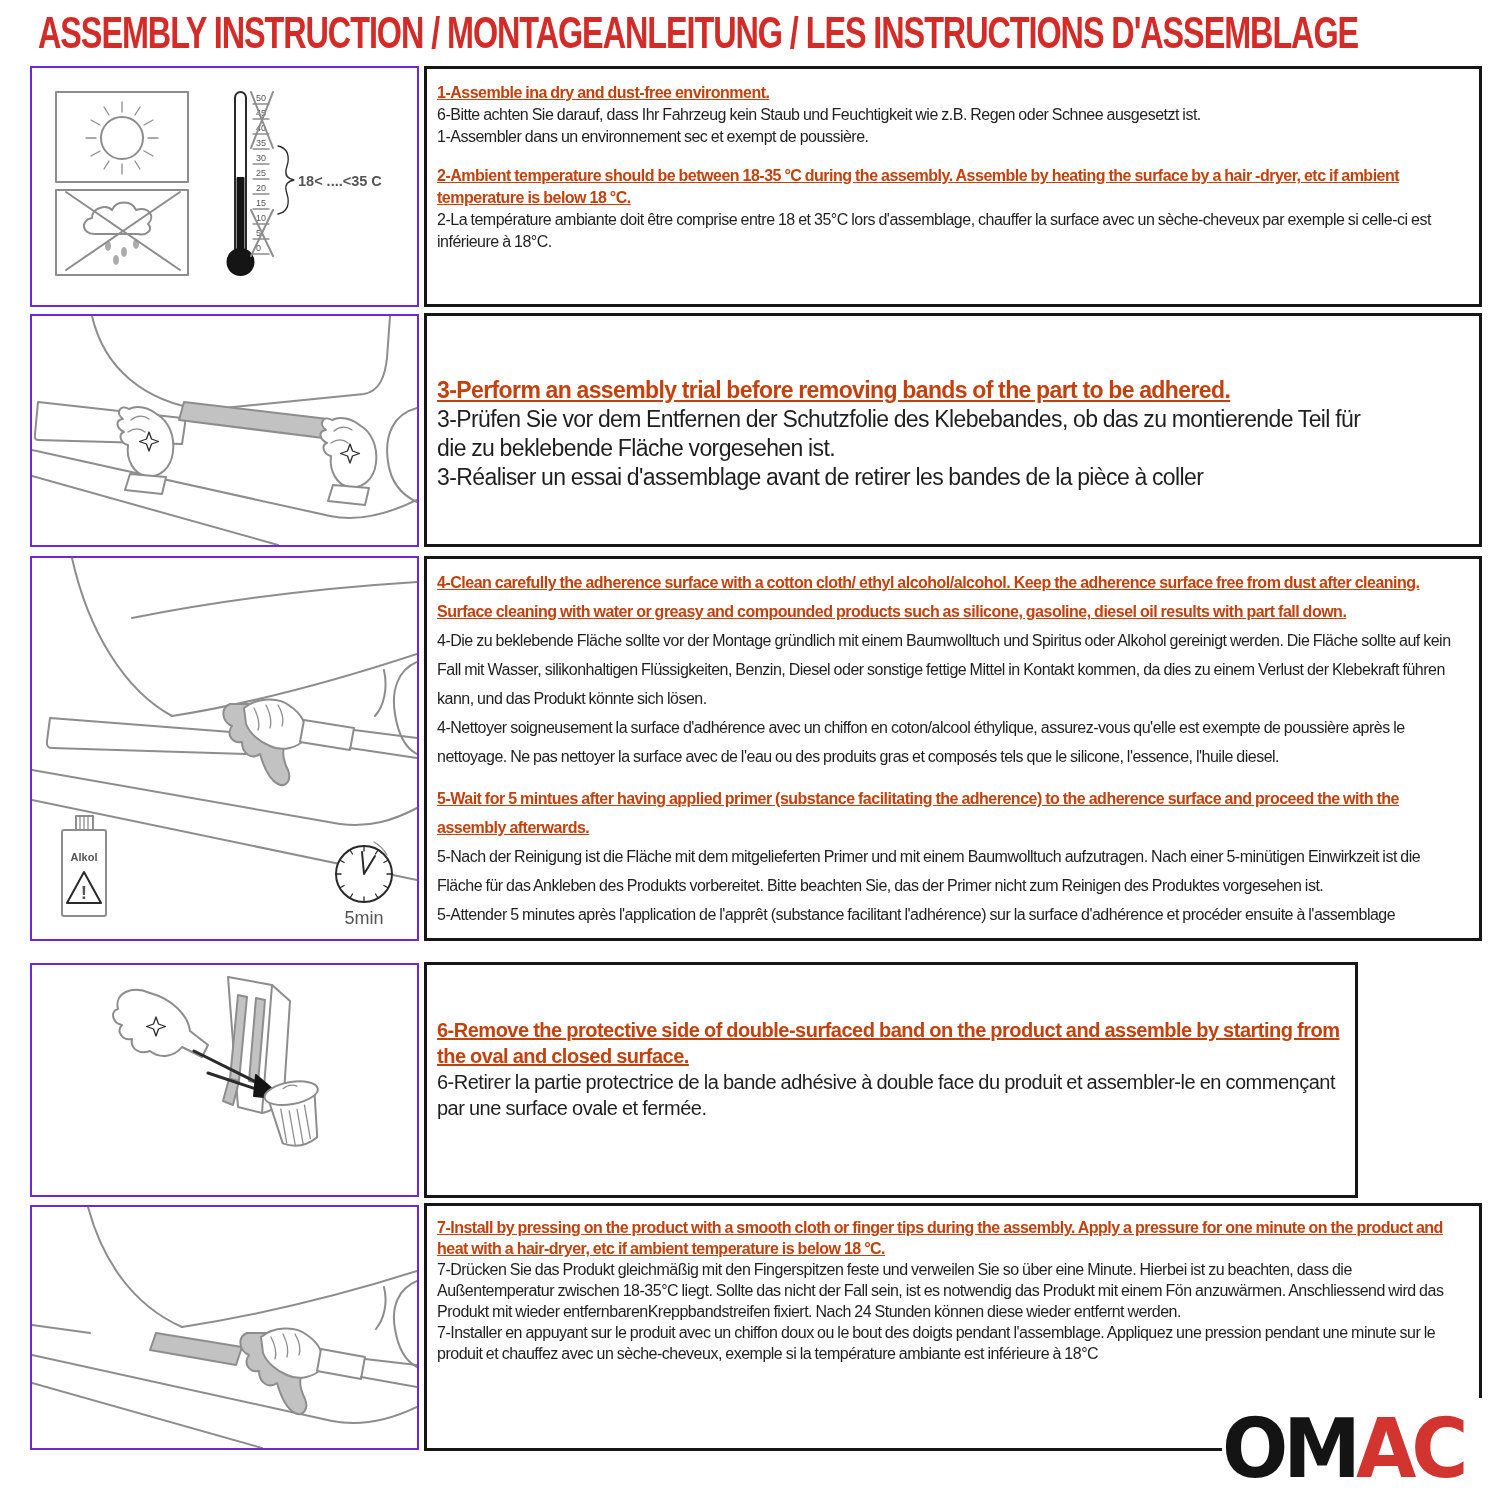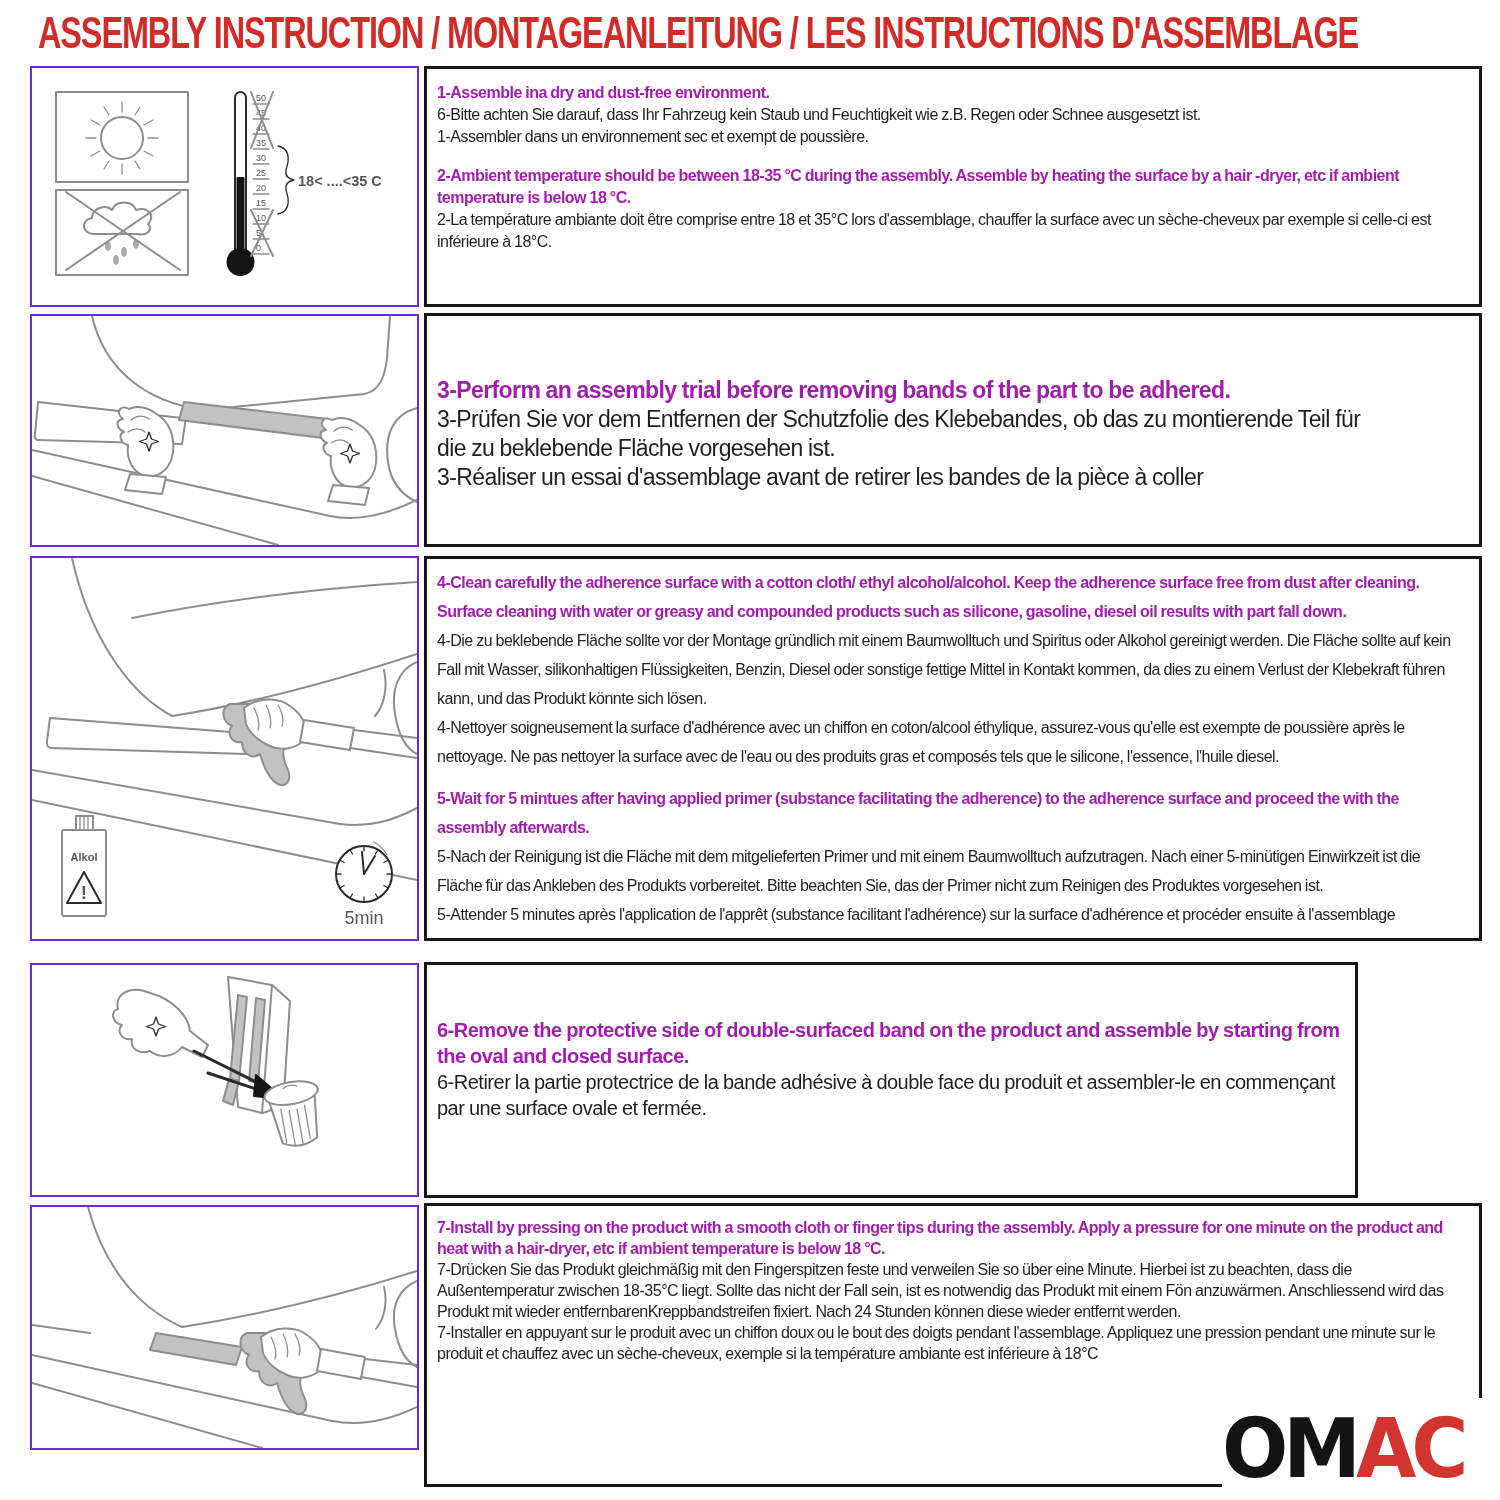--- a/index.html
+++ b/index.html
@@ -5,21 +5,21 @@
   html,body{margin:0;padding:0;background:#fff;}
   .page{position:relative;width:1500px;height:1500px;background:#fff;overflow:hidden;
         font-family:"Liberation Sans",sans-serif;}
   .title{position:absolute;left:38px;top:10px;margin:0;color:#d22b28;
          font-size:45px;line-height:46px;font-weight:bold;letter-spacing:-1.5px;
          white-space:nowrap;transform:scaleX(0.72);transform-origin:0 0;}
   .ibox{position:absolute;background:#fff;border:2px solid #6d28d9;box-sizing:border-box;overflow:hidden;}
   .tbox{position:absolute;background:#fff;border:3px solid #161616;box-sizing:border-box;
         overflow:hidden;padding:10px 12px 0 10px;color:#1f1f1f;}
   .tbox p{margin:0;letter-spacing:-0.5px;word-spacing:-0.5px;}
-  .tbox p.b{font-weight:bold;color:#a21caf;}
+  .tbox p.b{font-weight:bold;color:#c2410c;text-decoration:underline;}
   .gap{margin-top:17px !important;}
   .t1{font-size:16px;line-height:22px;padding-top:13px;}
   .t2{font-size:23px;line-height:29px;padding-top:60px;}
   .t2 p{max-width:945px;letter-spacing:-0.6px;}
   .t3{font-size:16px;line-height:29px;padding-top:9px;}
   .t3 .gap{margin-top:13px !important;}
   .t4{font-size:20px;line-height:26px;padding-top:52px;}
   .t4 p{max-width:995px;}
   .t5{font-size:16px;line-height:21px;padding-top:11px;}
   .ill{display:block;width:100%;height:100%;}
@@ -208,21 +208,21 @@
       <path class="g" d="M124,126 L210,140 L204,158 L118,143 Z"></path>
       <g>
         <path class="g" d="M215,126 C205,130 207,144 217,148 C211,156 217,166 227,164 C227,176 237,182 245,176 C249,190 255,202 263,206 C271,210 277,202 273,192 C269,184 267,176 269,170 C279,170 283,160 275,154 C283,146 277,134 267,135 C259,125 245,121 235,126 Z"></path>
         <path class="w" d="M229,130 C241,120 263,118 275,128 C287,136 293,148 291,160 C283,170 267,174 255,168 C245,164 235,156 231,146 Z"></path>
         <path class="thin" d="M239,130 C243,138 245,146 243,152 M251,127 C255,135 257,143 255,150 M263,127 C267,134 269,142 267,148"></path>
         <path class="w" d="M289,142 L333,150 L329,172 L285,164 Z"></path>
         <path d="M333,152 L385,158 M329,170 L385,180"></path>
       </g>
     </svg>
   </div>
-  <div class="tbox t5" style="left:424px;top:1203px;width:1058px;height:284px">
+  <div class="tbox t5" style="left:424px;top:1203px;width:1058px;height:248px">
     <p class="b">7-Install by pressing on the product with a smooth cloth or finger tips during the assembly. Apply a pressure for one minute on the product and heat with a hair-dryer, etc if ambient temperature is below 18 °C.</p>
     <p>7-Drücken Sie das Produkt gleichmäßig mit den Fingerspitzen feste und verweilen Sie so über eine Minute. Hierbei ist zu beachten, dass die Außentemperatur zwischen 18-35°C liegt. Sollte das nicht der Fall sein, ist es notwendig das Produkt mit einem Fön anzuwärmen. Anschliessend wird das Produkt mit wieder entfernbarenKreppbandstreifen fixiert. Nach 24 Stunden können diese wieder entfernt werden.</p>
     <p>7-Installer en appuyant sur le produit avec un chiffon doux ou le bout des doigts pendant l'assemblage. Appliquez une pression pendant une minute sur le produit et chauffez avec un sèche-cheveux, exemple si la température ambiante est inférieure à 18°C</p>
   </div>
 
   <div class="logo">
     <span class="logo-text"><span class="logo-black">OM</span><span class="logo-red">AC</span></span>
   </div>
 
 </div>

